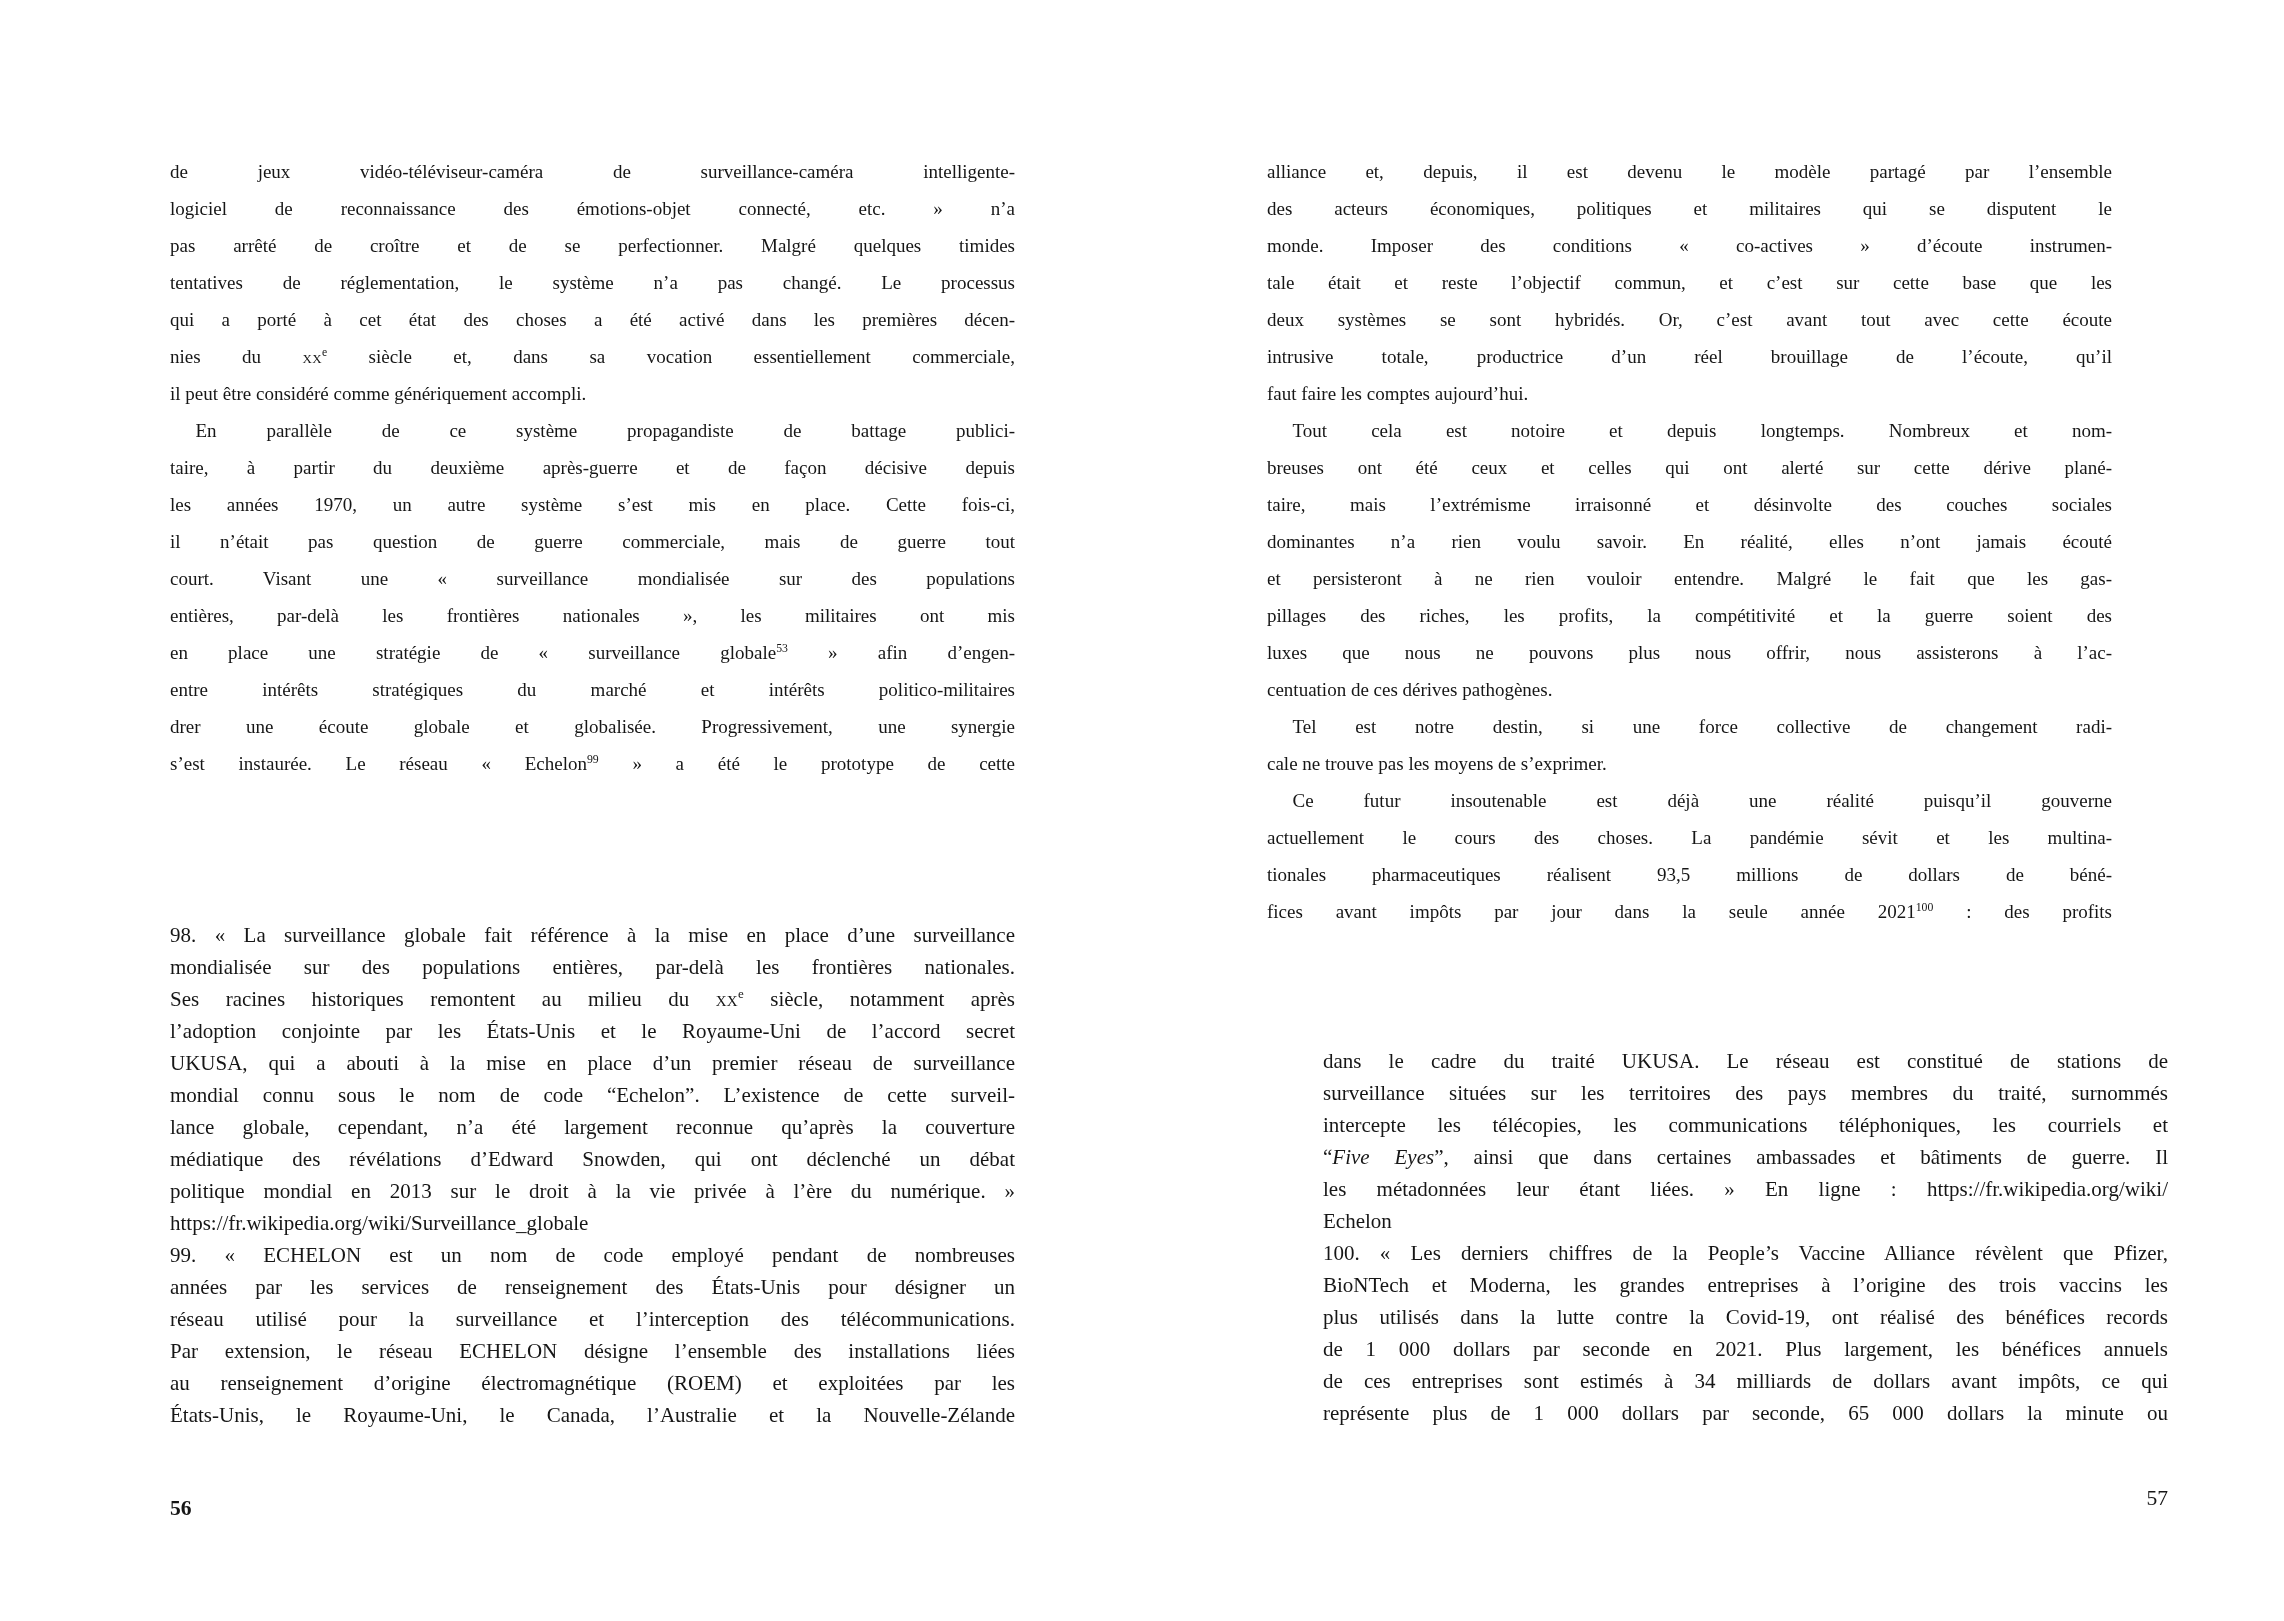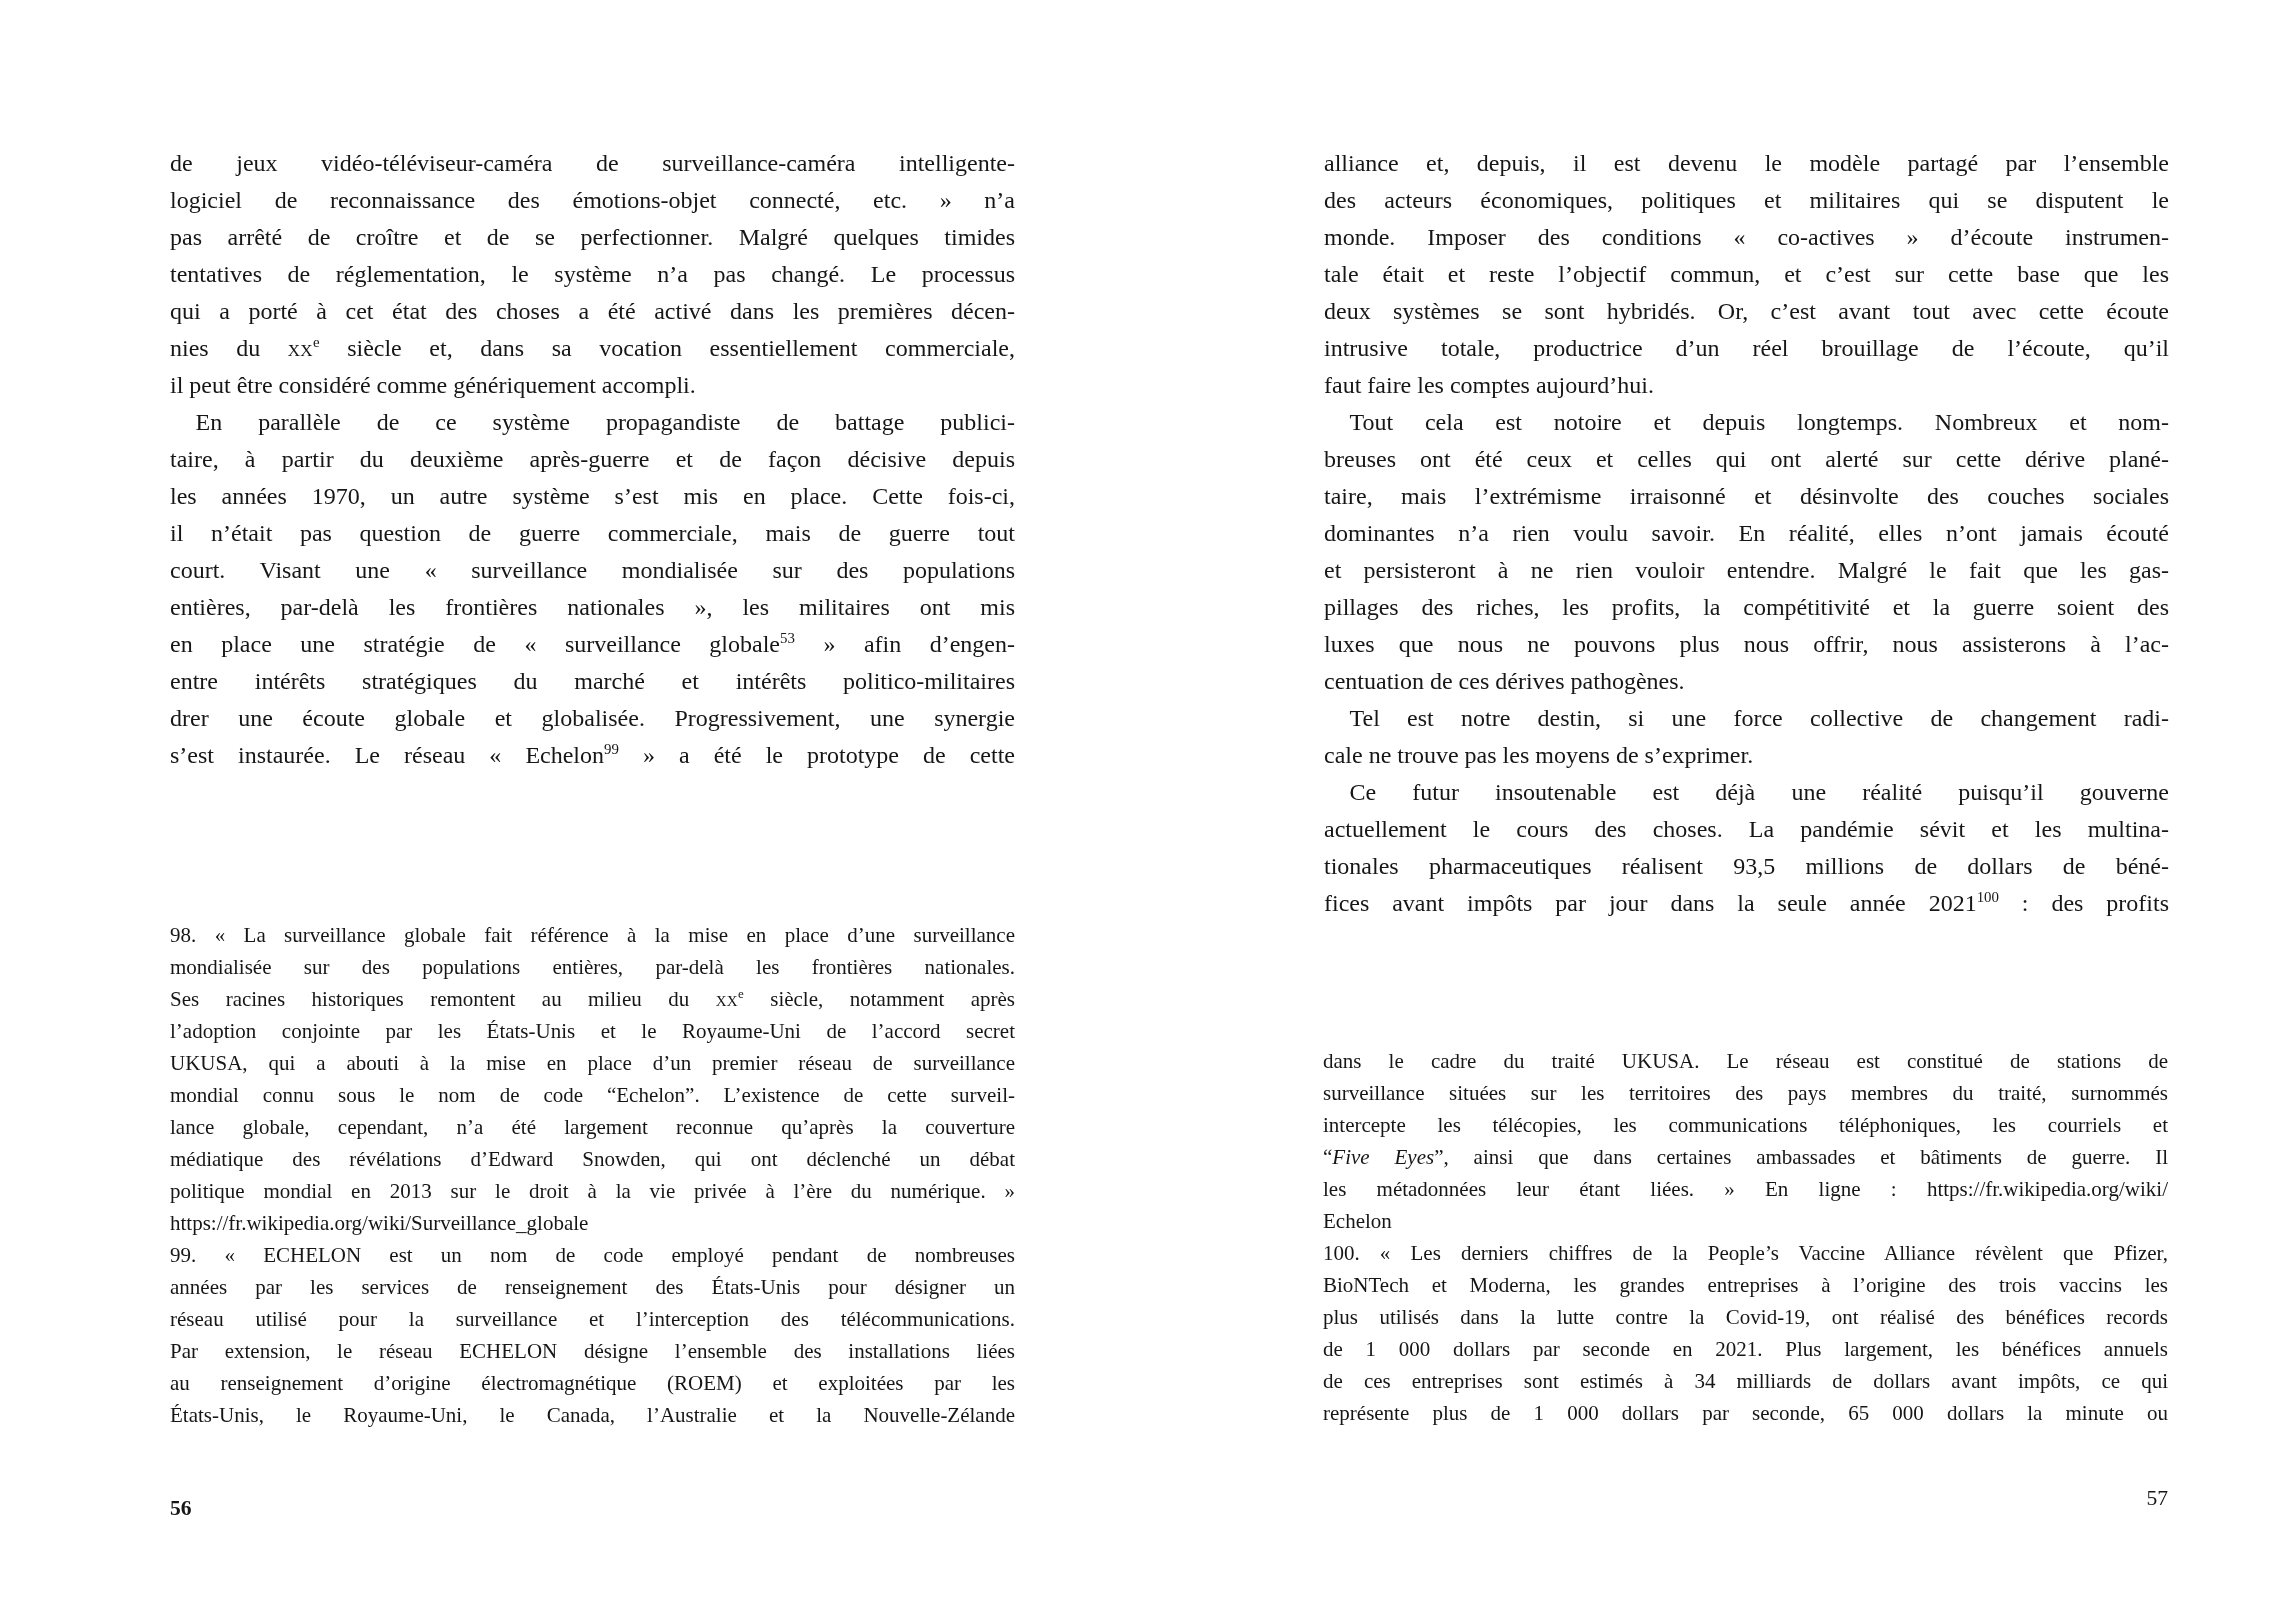--- a/index.html
+++ b/index.html
@@ -4,41 +4,41 @@
 <style>
   html,body { margin:0; padding:0; background:#ffffff; }
   body {
     width:2285px; height:1621px; position:relative; overflow:hidden;
     font-family:"Liberation Serif","DejaVu Serif",serif;
     color:#161616;
     -webkit-font-smoothing:antialiased;
   }
   .spread { position:absolute; inset:0; background:#ffffff; }
   .col { position:absolute; width:845px; }
-  .main-text   { font-size:24px; line-height:37px; }
+  .main-text   { font-size:19px; line-height:37px;margin-top:8px; }
   .footnotes   { font-size:21px; line-height:32px; }
   .para { margin:0; }
   .para.indent .line:first-child { text-indent:25.5px; }
   .line {
     text-align:justify;
     text-align-last:justify;
     -moz-text-align-last:justify;
     min-height:1em;
   }
   .line.unjust { text-align-last:left; -moz-text-align-last:left; }
   .sup { font-size:0.62em; vertical-align:super; line-height:0; }
   .it  { font-style:italic; }
   .sc  { font-variant:small-caps; letter-spacing:0.3px; }
   .page-number { position:absolute; font-size:21.6px; line-height:25.5px; }
   #pn-left  { left:170px; top:1496px;font-weight:bold; }
   #pn-right { left:1323px; top:1486px; width:845px; text-align:right; }
   
   #left-main  { left:170px;  top:145px; }
   #left-foot  { left:170px;  top:919px; }
-  #right-main { left:1324px; top:145px; }
+  #right-main { left:1267px; top:145px; }
   #right-foot { left:1323px; top:1045px;font-family:Liberation Serif, serif; }
 </style>
 </head>
 <body>
 
 <div class="spread">
 
   <div>
     <div id="left-main" class="col main-text">
         <div class="para">

